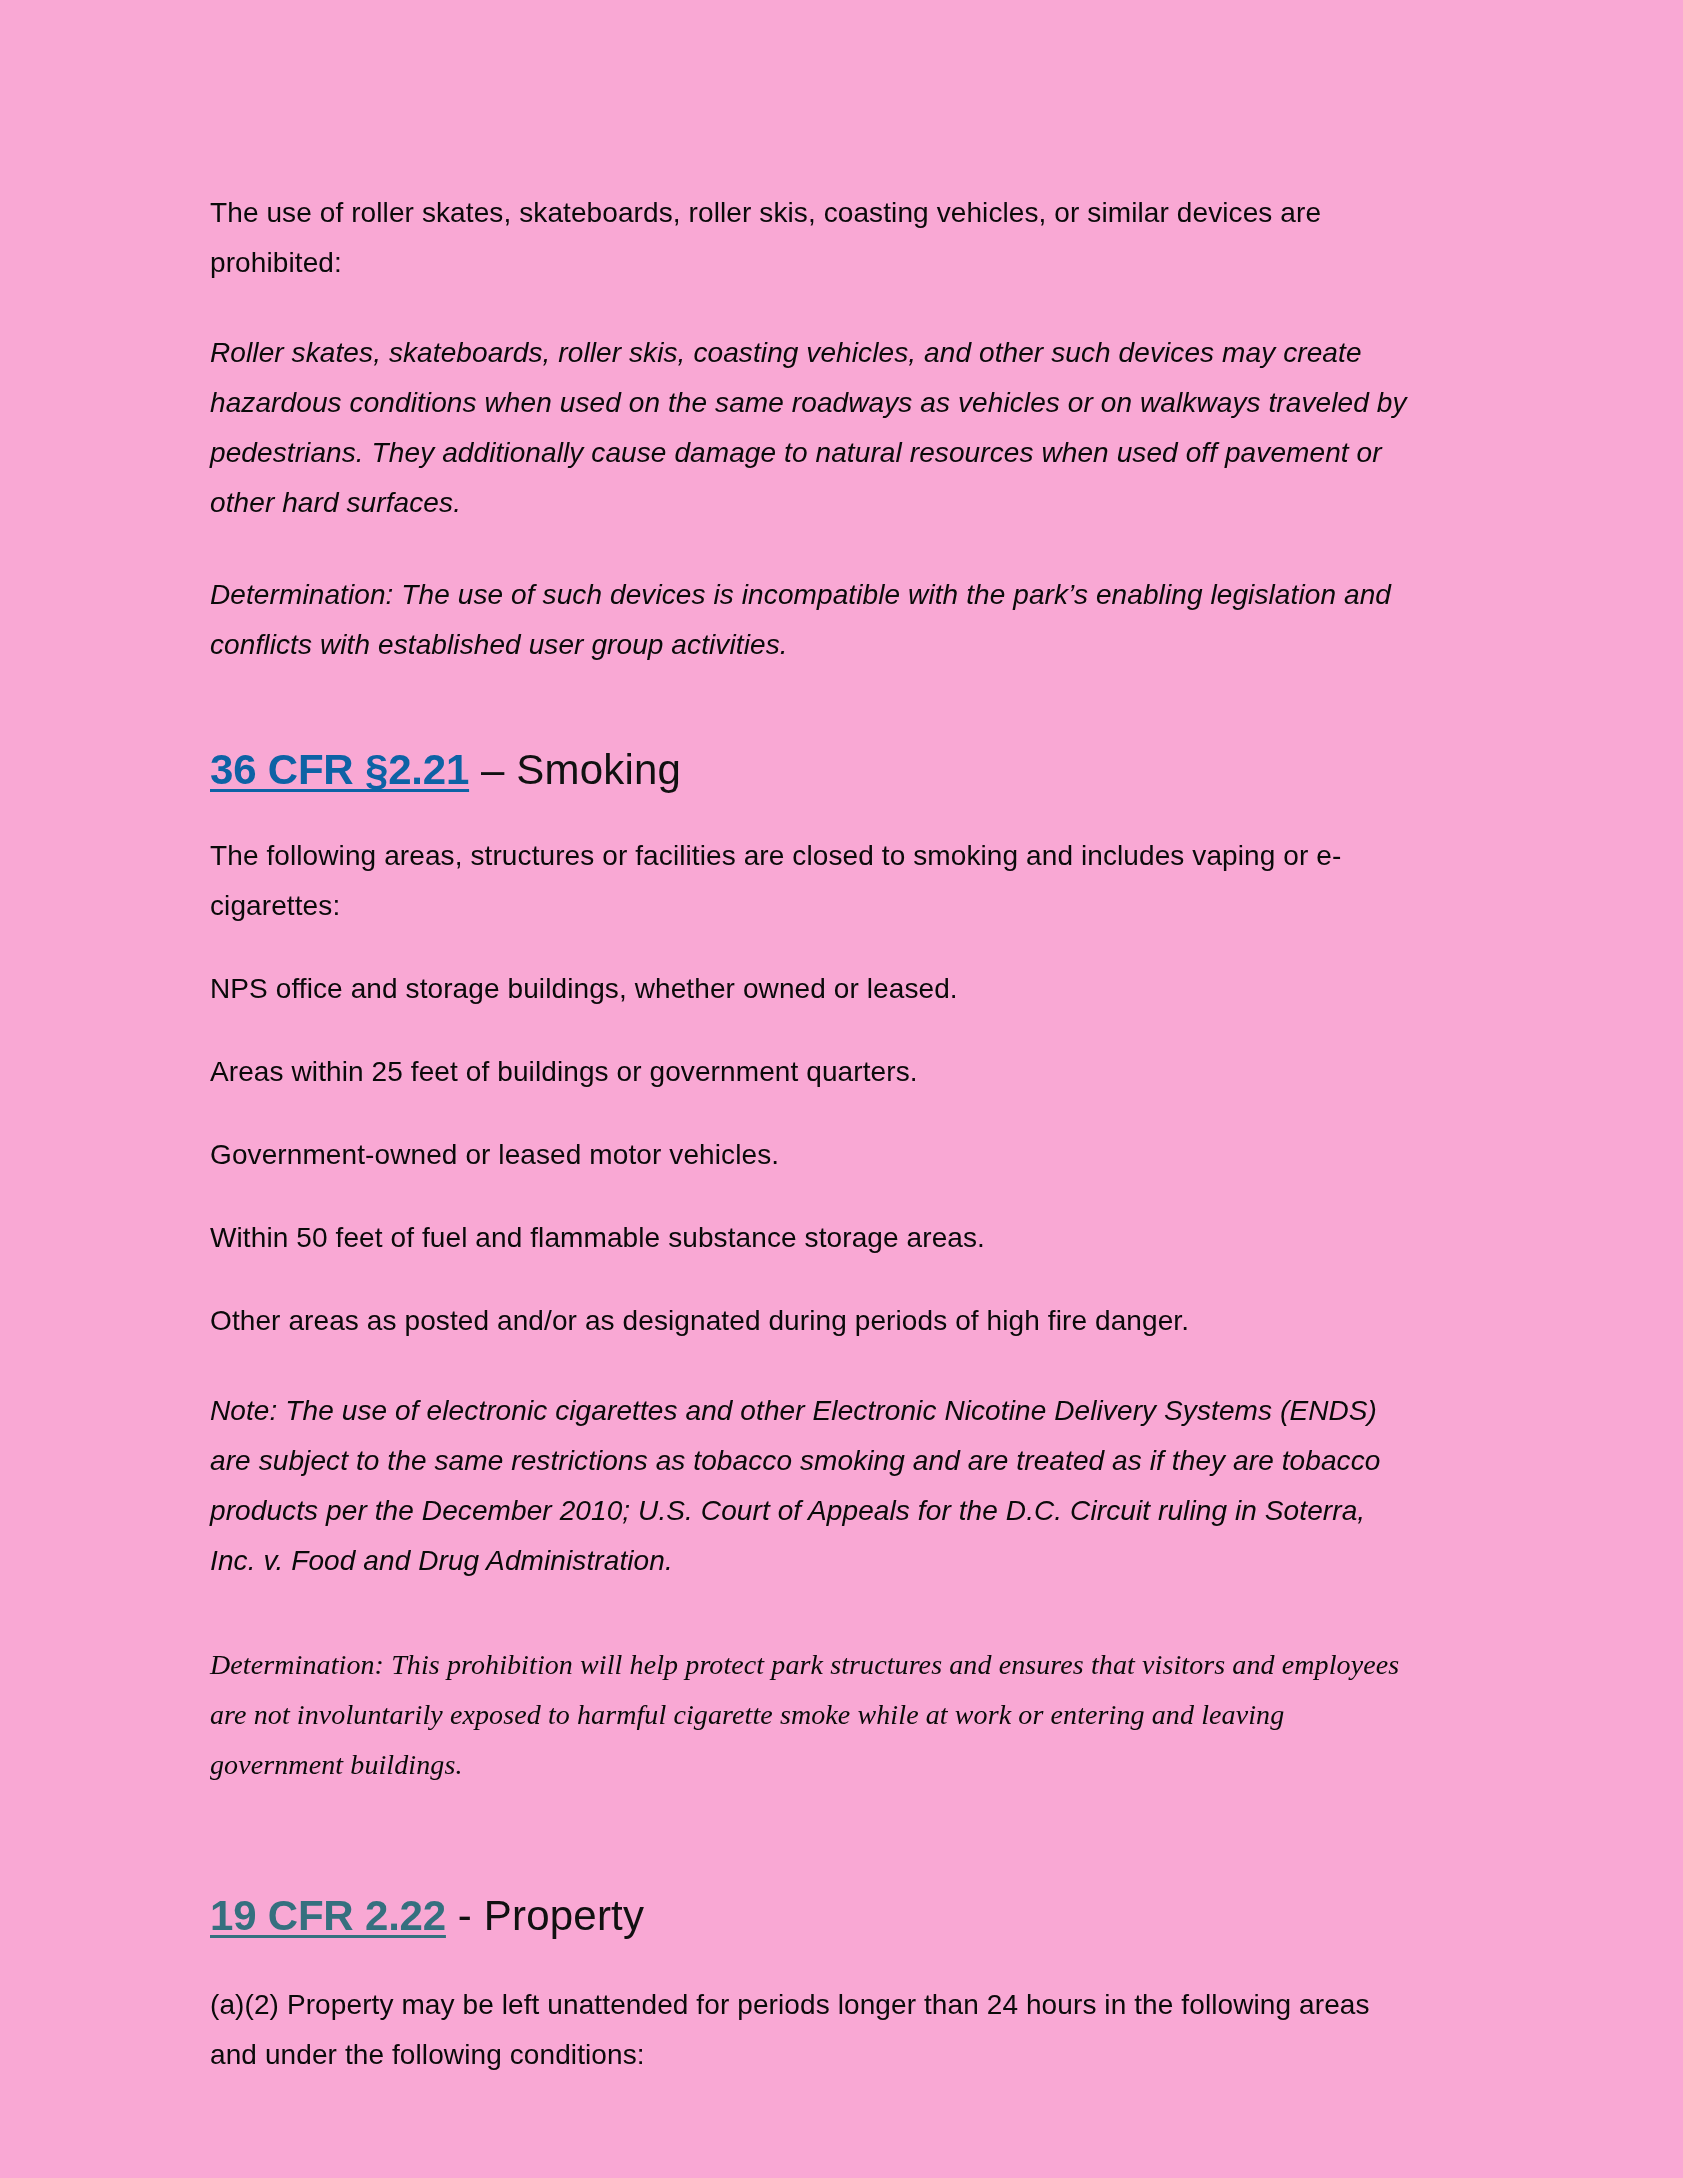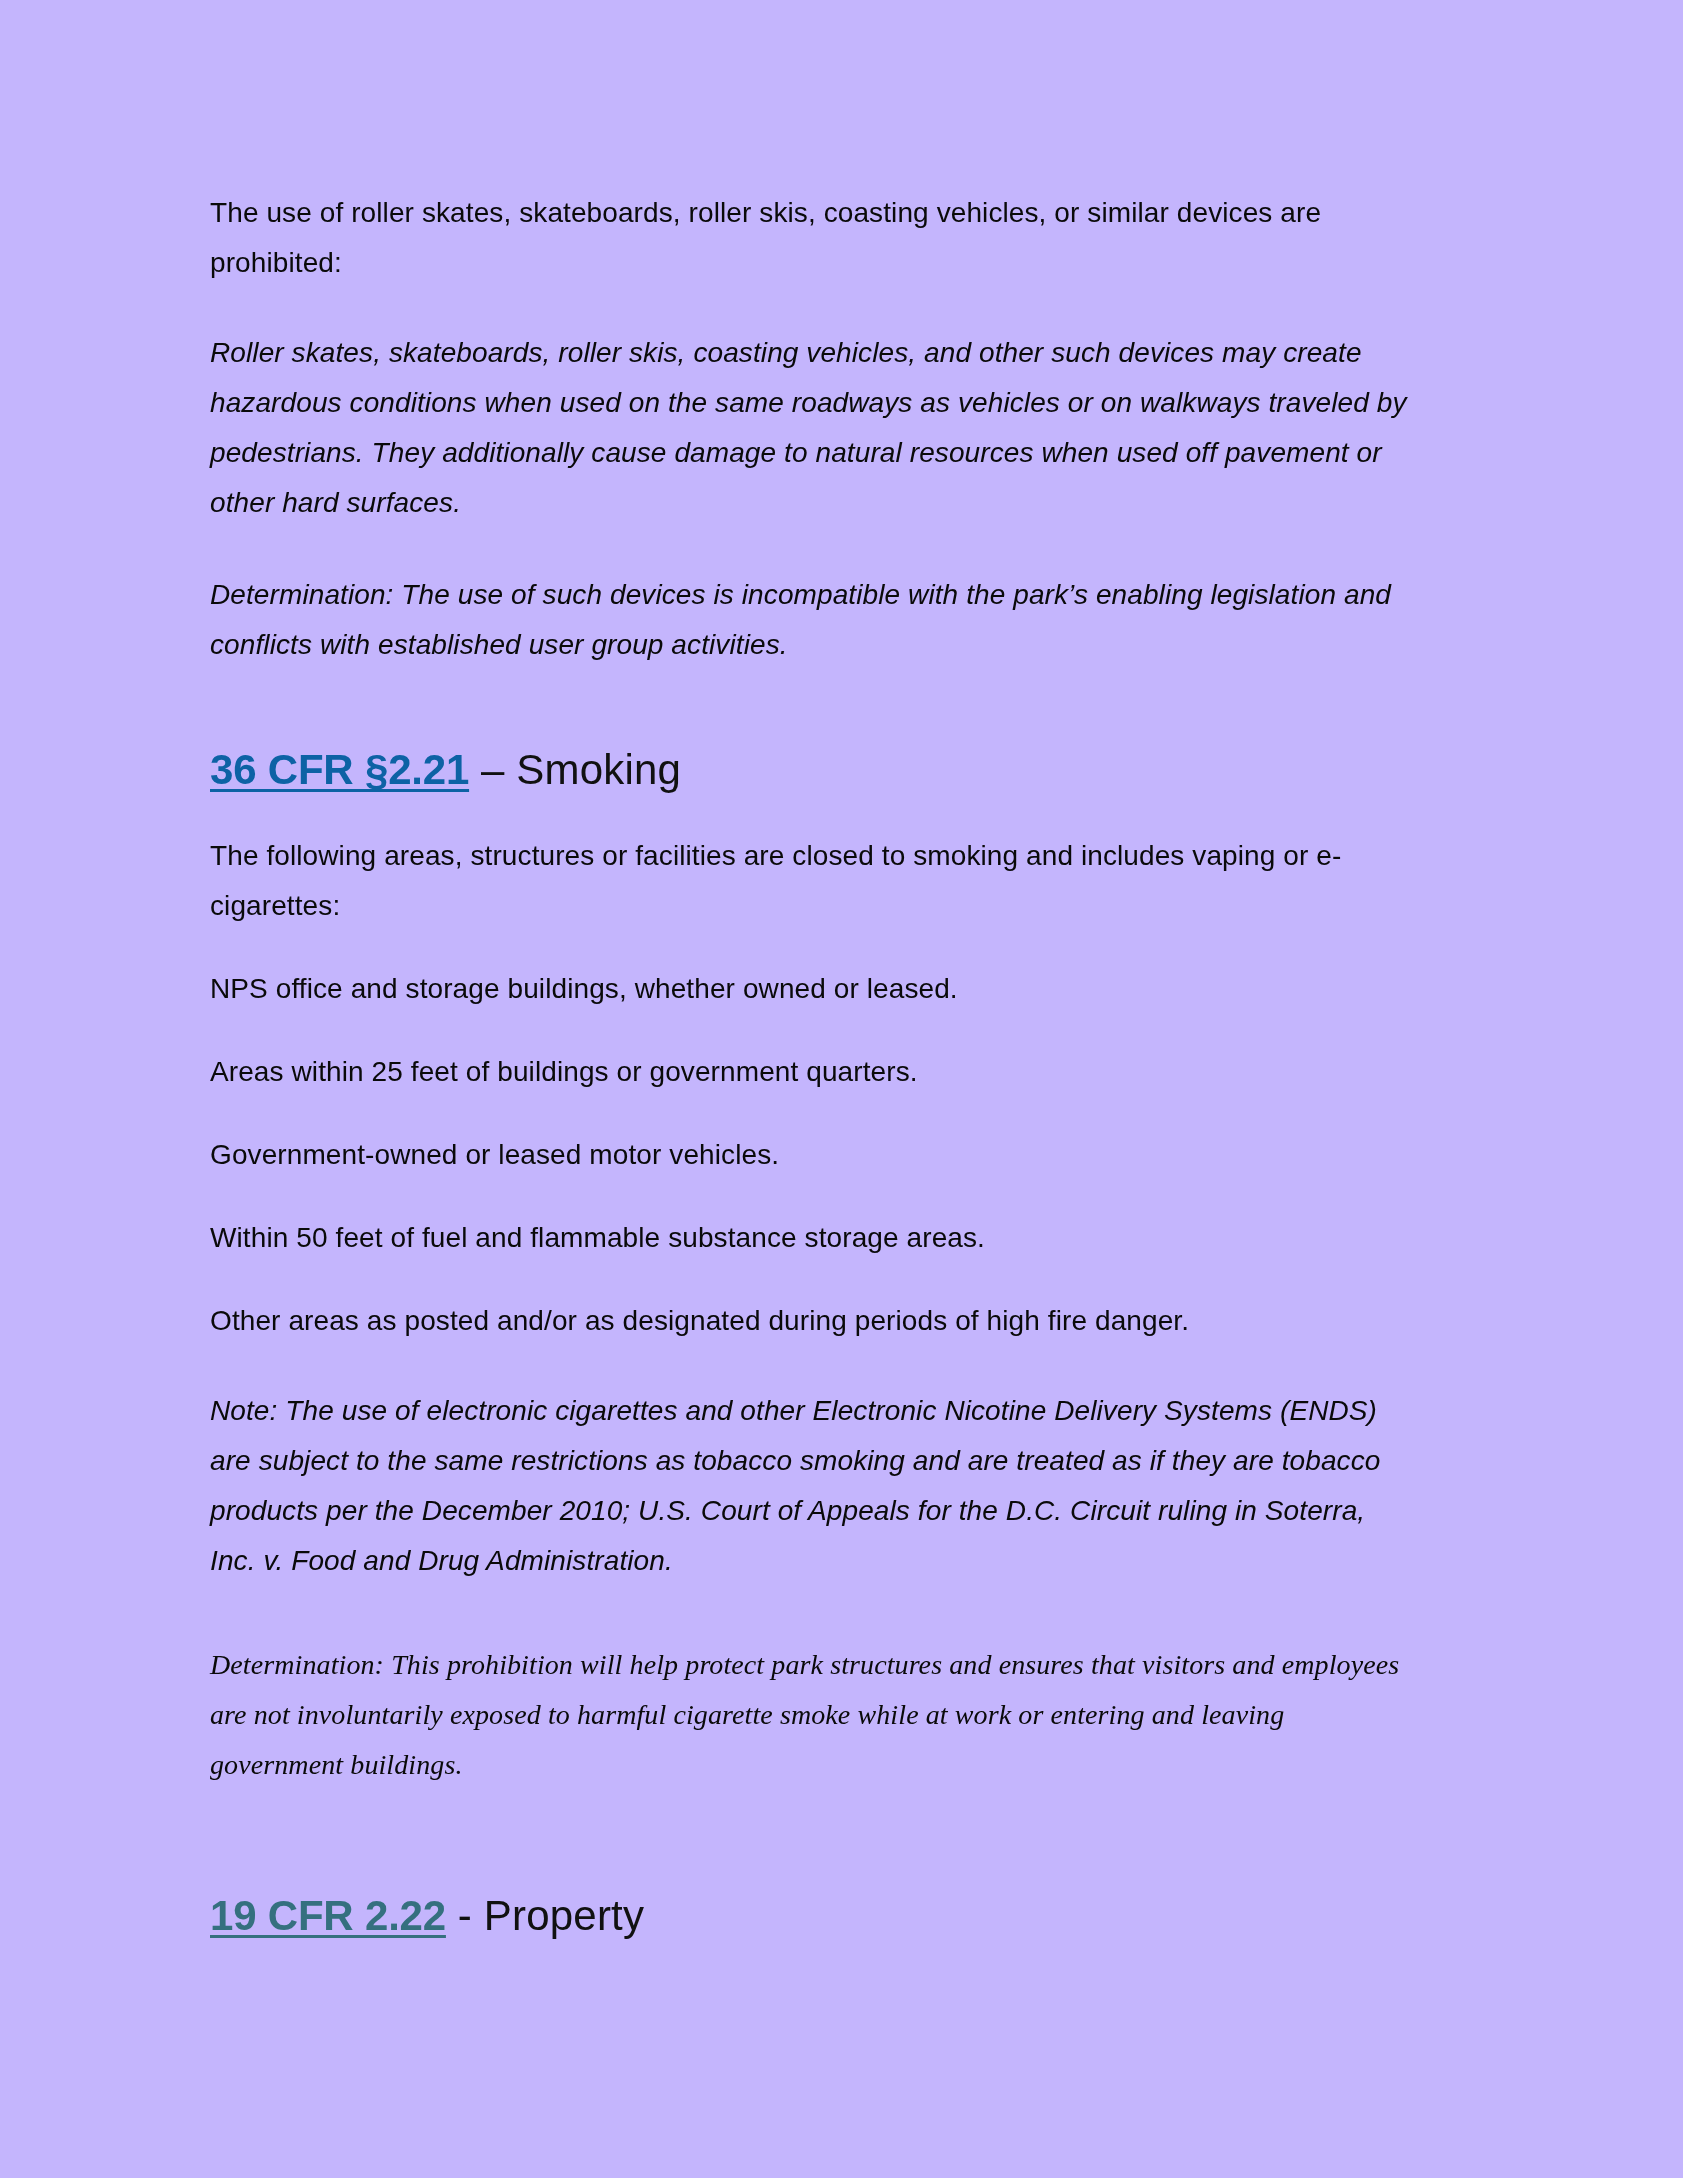--- a/index.html
+++ b/index.html
@@ -13,21 +13,21 @@
     height: 2178px;
     font-family: "Liberation Sans", sans-serif;
     color: #000000;
     -webkit-font-smoothing: antialiased;
   }
 
   .page {
     position: relative;
     width: 1683px;
     height: 2178px;
-    background: #c4b5fd;
+    background: #f9a8d4;
     box-sizing: border-box;
     padding: 188px 277px 8px 210px;
   }
 
   .doc-body {
     width: 1198px;
   }
 
   
   p {
@@ -108,16 +108,17 @@
     <p class="list-line">Within 50 feet of fuel and flammable substance storage areas.</p>
 
     <p class="list-line">Other areas as posted and/or as designated during periods of high fire danger.</p>
 
     <p class="italic note-para">Note: The use of electronic cigarettes and other Electronic Nicotine Delivery Systems (ENDS) are subject to the same restrictions as tobacco smoking and are treated as if they are tobacco products per the December 2010; U.S. Court of Appeals for the D.C. Circuit ruling in Soterra, Inc. v. Food and Drug Administration.</p>
 
     <p class="italic determination-para">Determination: This prohibition will help protect park structures and ensures that visitors and employees are not involuntarily exposed to harmful cigarette smoke while at work or entering and leaving government buildings.</p>
 
     <h2 class="section-heading heading-property"><a class="cfr-link cfr-link-teal" href="#">19 CFR 2.22</a><span class="heading-rest"> - Property</span></h2>
 
+    <p class="property-para">(a)(2) Property may be left unattended for periods longer than 24 hours in the following areas and under the following conditions:</p>
 
   </div>
 </div>
 
 
 </body></html>

